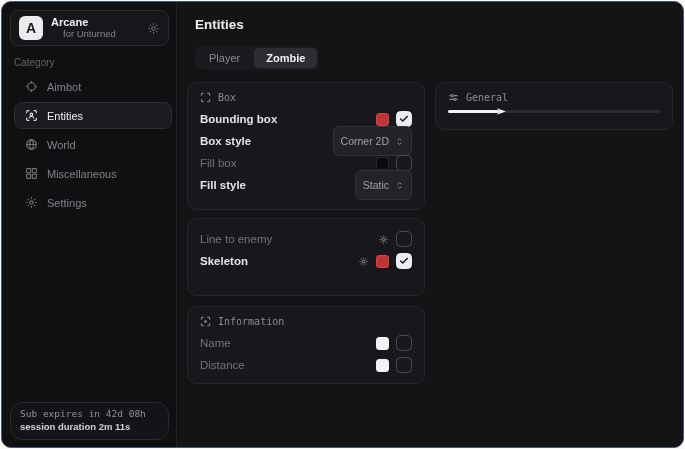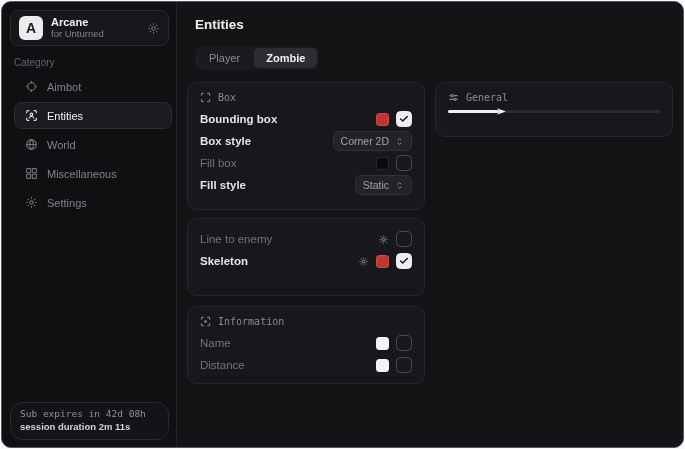--- a/index.html
+++ b/index.html
@@ -18,21 +18,21 @@
     background:#17171b; border:1px solid #2a2a2f; border-radius:8px;
     display:flex; align-items:center; padding:0 8px; gap:8px;
   }
   .logo {
     width:24px; height:24px; border-radius:6px; background:#ececef;
     display:flex; align-items:center; justify-content:center;
     font-weight:bold; font-size:14px; color:#1a1a1d; flex:none;
   }
   .brand-text { flex:1; line-height:1.15; overflow:hidden; }
   .brand-title { font-size:11px; font-weight:bold; color:#f0f0f2; }
-  .brand-sub { font-size:9.5px; color:#84848b; }
+  .brand-sub { font-size:9.5px; color:#84848b;margin-left:12px; }
   .brand-gear { color:#6d6d74; display:flex; flex:none; }
   .section-label { position:absolute; left:12px; top:55px; font-size:10px; color:#63636a; }
   .nav { position:absolute; left:12px; right:4px; top:71px; }
   .nav-item {
     display:flex; align-items:center; gap:9px; height:27px; margin-bottom:2px;
     padding:0 9px; border-radius:8px; color:#82828a; font-size:11px;
     border:1px solid transparent; cursor:default;
   }
   .nav-item .nicon { display:flex; width:14px; justify-content:center; color:#74747b; }
   .nav-item.active { background:#1b1b20; border-color:#2d2d33; color:#eef0f2; }
@@ -53,41 +53,41 @@
   }
   .tab { font-size:11px; color:#8b8b93; padding:4px 12px; border-radius:5px; cursor:default; }
   .tab.active { background:#2d2d34; color:#f2f2f5; font-weight:600; }
   .card {
     position:absolute; background:#18181c; border:1px solid #27272c; border-radius:10px;
     padding:9px 12px 8px;
   }
   .card-box  { left:9px;  top:80px;  width:238px; height:128px; }
   .card-lines{ left:9px;  top:216px; width:238px; height:78px;  }
   .card-info { left:9px;  top:304px; width:238px; height:78px;  }
-  .card-gen  { left:257px; top:80px; width:238px; height:55px;  }
+  .card-gen  { left:257px; top:80px; width:238px; height:48px;  }
   .card-head {
     display:flex; align-items:center; gap:7px; margin-bottom:5px;
     font-family:"DejaVu Sans Mono", monospace; font-size:10px; color:#8c8c93;
   }
   .card-head .hicon { display:flex; color:#84848b; }
   .row { display:flex; align-items:center; justify-content:space-between; height:22px; }
   .row-label { font-size:11.5px; font-weight:600; color:#e4e4e9; }
   .row.dim .row-label { color:#73737b; font-weight:normal; }
   .controls { display:flex; align-items:center; gap:7px; }
   .swatch { width:13px; height:13px; border-radius:3.5px; border:1px solid rgba(255,255,255,.12); }
   .checkbox {
     width:16px; height:16px; border-radius:4.5px; border:1.5px solid #4b4b53;
     background:transparent; display:flex; align-items:center; justify-content:center;
   }
   .checkbox svg { display:none; }
   .checkbox.checked { background:#ededf1; border-color:#ededf1; }
   .checkbox.checked svg { display:block; }
   .gear-small { display:flex; color:#84848b; }
   .dropdown {
-    display:flex; align-items:center; gap:6px; height:20px; padding:0 7px;
+    display:flex; align-items:center; gap:6px; height:30px; padding:0 7px;
     background:#222227; border:1px solid #323238; border-radius:6px;
     font-size:10.5px; color:#a2a2aa;
   }
   .dropdown .dicon { display:flex; color:#8c8c93; }
   
   .gen-row { display:flex; justify-content:space-between; align-items:center; height:20px; }
   .gen-value { font-size:11.5px; color:#9a9aa2; }
   .slider-track { position:relative; margin-top:7px; height:3px; border-radius:2px; background:#2b2b31; }
   .slider-fill { position:relative; height:3px; border-radius:2px; background:#f2f2f5; }
   .slider-thumb {

